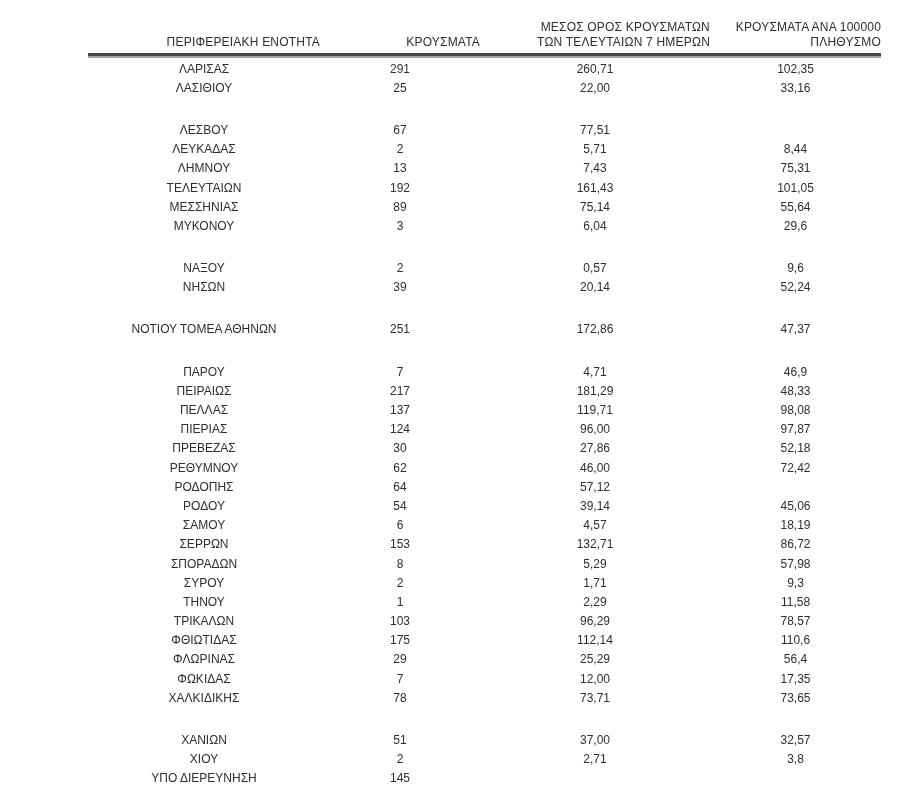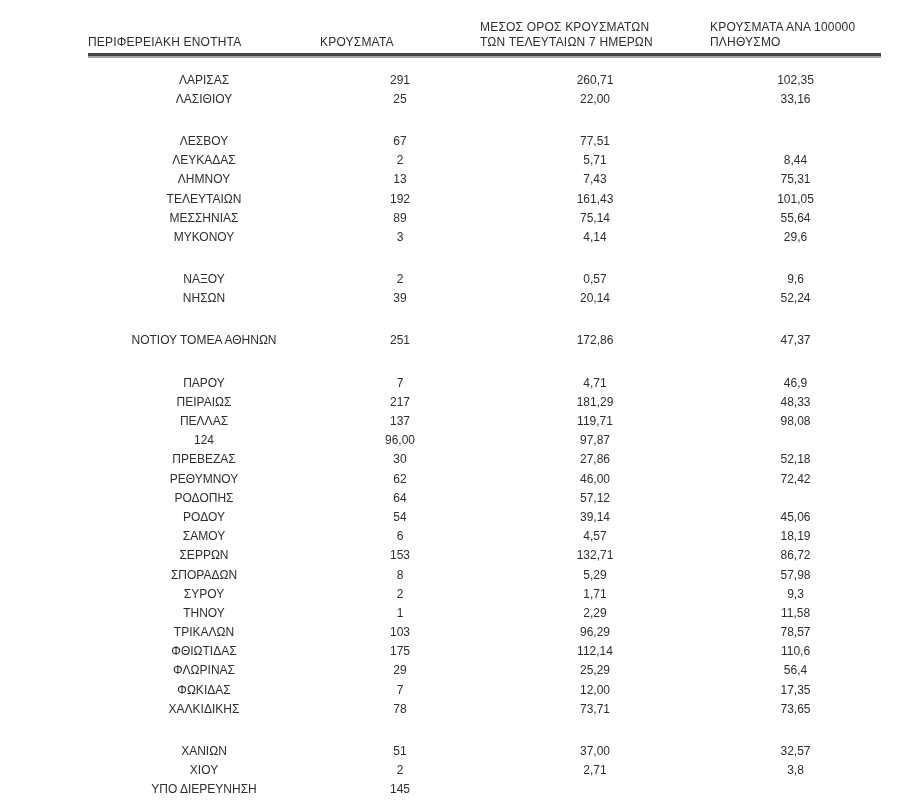--- a/index.html
+++ b/index.html
@@ -21,40 +21,40 @@
     left: 88px;
     top: 20px;
     width: 793px;
   }
   .hrow {
     display: grid;
     grid-template-columns: 232px 160px 230px 171px;
     align-items: end;
   }
   .hcell {
-    text-align: left;
+    text-align: right;
     font-size: 12px;
     line-height: 15px;
     padding-bottom: 3px;
     letter-spacing: 0.2px;
     white-space: nowrap;
   }
   .rule-thick {
     height: 3px;
     background: #454545;
   }
   .rule-thin {
     height: 2px;
     background: #a3a3a3;
   }
   .group {
     margin-top: 23px;
   }
   .group:first-child {
-    margin-top: 12px;
+    margin-top: 1px;
   }
   .row {
     display: grid;
     grid-template-columns: 232px 160px 230px 171px;
     height: 19.2px;
     align-items: center;
   }
   .cell {
     text-align: center;
     font-size: 12px;
@@ -128,21 +128,21 @@
           </div>
           <div class="row">
             <div class="cell">ΜΕΣΣΗΝΙΑΣ</div>
             <div class="cell">89</div>
             <div class="cell">75,14</div>
             <div class="cell">55,64</div>
           </div>
           <div class="row">
             <div class="cell">ΜΥΚΟΝΟΥ</div>
             <div class="cell">3</div>
-            <div class="cell">4,14</div>
+            <div class="cell">6,04</div>
             <div class="cell">29,6</div>
           </div>
         </div>
         <div class="group">
           <div class="row">
             <div class="cell">ΝΑΞΟΥ</div>
             <div class="cell">2</div>
             <div class="cell">0,57</div>
             <div class="cell">9,6</div>
           </div>
@@ -174,20 +174,21 @@
             <div class="cell">181,29</div>
             <div class="cell">48,33</div>
           </div>
           <div class="row">
             <div class="cell">ΠΕΛΛΑΣ</div>
             <div class="cell">137</div>
             <div class="cell">119,71</div>
             <div class="cell">98,08</div>
           </div>
           <div class="row">
+            <div class="cell">ΠΙΕΡΙΑΣ</div>
             <div class="cell">124</div>
             <div class="cell">96,00</div>
             <div class="cell">97,87</div>
           </div>
           <div class="row">
             <div class="cell">ΠΡΕΒΕΖΑΣ</div>
             <div class="cell">30</div>
             <div class="cell">27,86</div>
             <div class="cell">52,18</div>
           </div>

